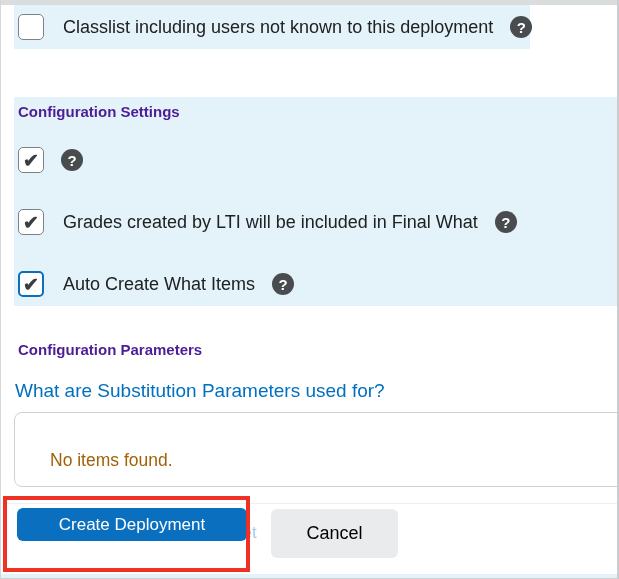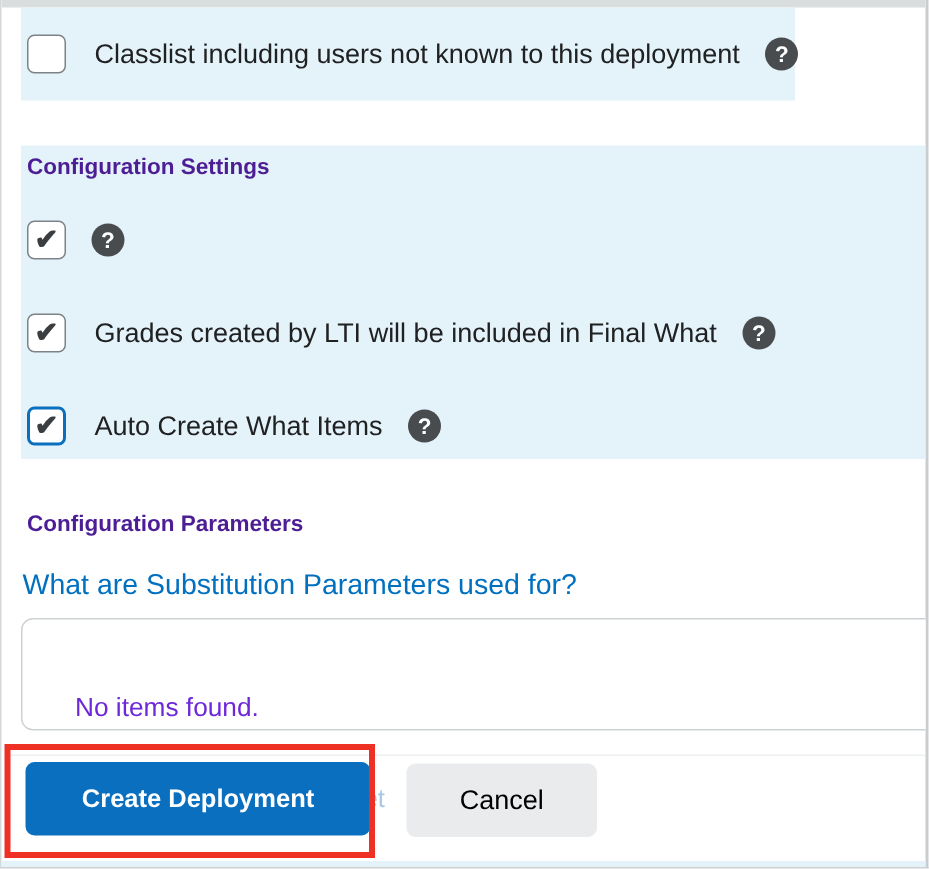--- a/index.html
+++ b/index.html
@@ -19,21 +19,21 @@
     border-right: 2px solid #C9CDCF;
     border-bottom: 1px solid #CDD1D3;
     overflow: hidden;
   }
   .top-strip {
     position: absolute; left: 0; top: 0; width: 100%; height: 5px;
     background: #D9DDDE;
   }
   .panel { position: absolute; background: #E4F2F9; }
   .classlist-panel {
-    left: 13px; top: 5px; width: 516px; height: 62px;
+    left: 13px; top: 5px; width: 516px; height: 44px;
     display: flex; align-items: center; padding-left: 2px;
   }
   .config-panel {
     left: 13px; top: 97px; width: 603px; height: 209px;
     padding: 6px 0 0 2px;
   }
   .section-heading {
     font-size: 15px; font-weight: bold; color: #4c1d95;
     padding-left: 2px; height: 18px; line-height: 18px;
   }
@@ -59,40 +59,40 @@
   .sub-heading { position: absolute; left: 15px; top: 341px; }
   .sub-link {
     position: absolute; left: 14px; top: 380px;
     font-size: 19px; color: #0070BF; text-decoration: none; cursor: pointer;
   }
   .items-box {
     position: absolute; left: 13px; top: 412px; width: 620px; height: 75px;
     border: 1px solid #CDD2D5; border-radius: 8px; background: #ffffff;
   }
   .items-empty {
-    position: absolute; left: 35px; top: 48px; font-size: 17.5px; color: #6d28d9;
+    position: absolute; left: 35px; top: 37px; font-size: 17.5px; color: #a16207;
     white-space: nowrap;
   }
   .divider {
     position: absolute; left: 2px; top: 503px; width: 614px; height: 1px;
     background: #EDEFF0;
   }
   .annotation-rect {
     position: absolute; left: 2px; top: 496px; width: 247px; height: 76px;
     border: 4px solid #EE3124; background: transparent;
     z-index: 5; pointer-events: none;
   }
   .btn {
     position: absolute; display: flex; align-items: center; justify-content: center;
     border: none; border-radius: 6px; cursor: pointer;
     font-family: "Liberation Sans", sans-serif;
   }
   .btn-primary {
-    left: 16px; top: 508px; width: 230px; height: 49px;
-    background: #0A6FBE; color: #ffffff; font-weight: bold; font-size: 17px;
+    left: 16px; top: 508px; width: 230px; height: 33px;
+    background: #0A6FBE; color: #ffffff; font-weight: normal; font-size: 17px;
     z-index: 4;
   }
   .btn-neutral {
     left: 270px; top: 509px; width: 127px; height: 49px;
     background: #E9EBEC; color: #000000; font-size: 18px;
     z-index: 4;
   }
   .artifact-text {
     position: absolute; left: 232px; top: 523px; font-size: 17px;
     color: #A5C9E5; z-index: 3; white-space: nowrap;

